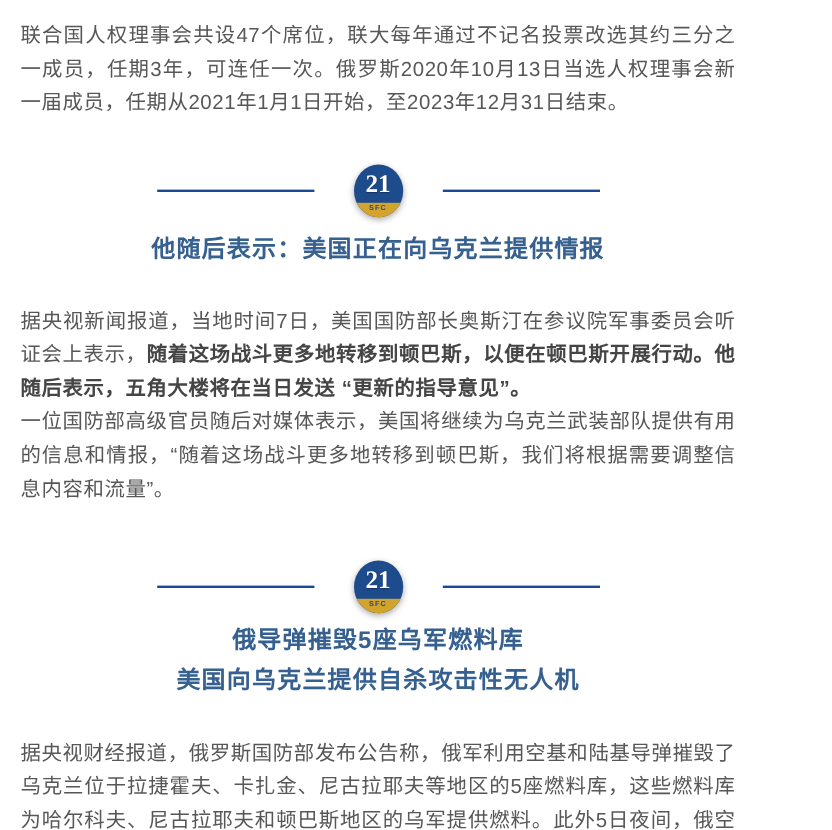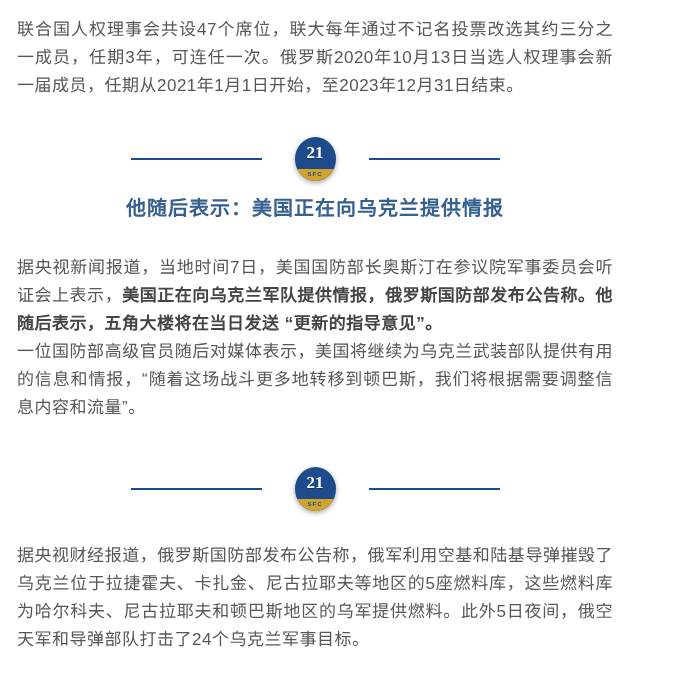--- a/index.html
+++ b/index.html
@@ -49,21 +49,21 @@
     overflow: hidden;
     flex: 0 0 auto;
     box-shadow: 0 2px 5px rgba(60,60,60,0.45);
     display: flex;
     flex-direction: column;
     align-items: center;
   }
   .badge-num {
     font-family: "Liberation Serif", "DejaVu Serif", serif;
     font-weight: 700;
-    font-size: 17px;
+    font-size: 21px;
     color: #ffffff;
     line-height: 30px;
     margin-top: 1px;
     text-shadow: 0 1px 1px rgba(0,0,0,0.35);
   }
   .badge-sub {
     position: absolute;
     bottom: 0; left: 0;
     width: 100%;
     height: 12px;
@@ -99,29 +99,30 @@
     <span class="divider-line"></span>
     <span class="badge">
       <span class="badge-num">21</span>
       <span class="badge-sub">SFC</span>
     </span>
     <span class="divider-line"></span>
   </div>
 
   <h2 class="section-title">他随后表示：美国正在向乌克兰提供情报</h2>
 
-  <p class="para mt-p2"><span>据央视新闻报道，当地时间7日，美国国防部长奥斯汀在参议院军事委员会听证会上表示，</span><span class="em">美国正在向乌克兰军队提供情报，俄罗斯国防部发布公告称。他随后表示，五角大楼将在当日发送 “更新的指导意见”。</span></p>
+  <p class="para mt-p2"><span>据央视新闻报道，当地时间7日，美国国防部长奥斯汀在参议院军事委员会听证会上表示，</span><span class="em">随着这场战斗更多地转移到顿巴斯，以便在顿巴斯开展行动。他随后表示，五角大楼将在当日发送 “更新的指导意见”。</span></p>
 
   <p class="para mt-p3">一位国防部高级官员随后对媒体表示，美国将继续为乌克兰武装部队提供有用的信息和情报，“随着这场战斗更多地转移到顿巴斯，我们将根据需要调整信息内容和流量”。</p>
 
   <div class="divider second">
     <span class="divider-line"></span>
     <span class="badge">
       <span class="badge-num">21</span>
       <span class="badge-sub">SFC</span>
     </span>
     <span class="divider-line"></span>
   </div>
 
+  <h2 class="section-title two-line"><span>俄导弹摧毁5座乌军燃料库</span><br><span>美国向乌克兰提供自杀攻击性无人机</span></h2>
 
   <p class="para mt-p4">据央视财经报道，俄罗斯国防部发布公告称，俄军利用空基和陆基导弹摧毁了乌克兰位于拉捷霍夫、卡扎金、尼古拉耶夫等地区的5座燃料库，这些燃料库为哈尔科夫、尼古拉耶夫和顿巴斯地区的乌军提供燃料。此外5日夜间，俄空天军和导弹部队打击了24个乌克兰军事目标。</p>
 
 </div>
 
 </body></html>

